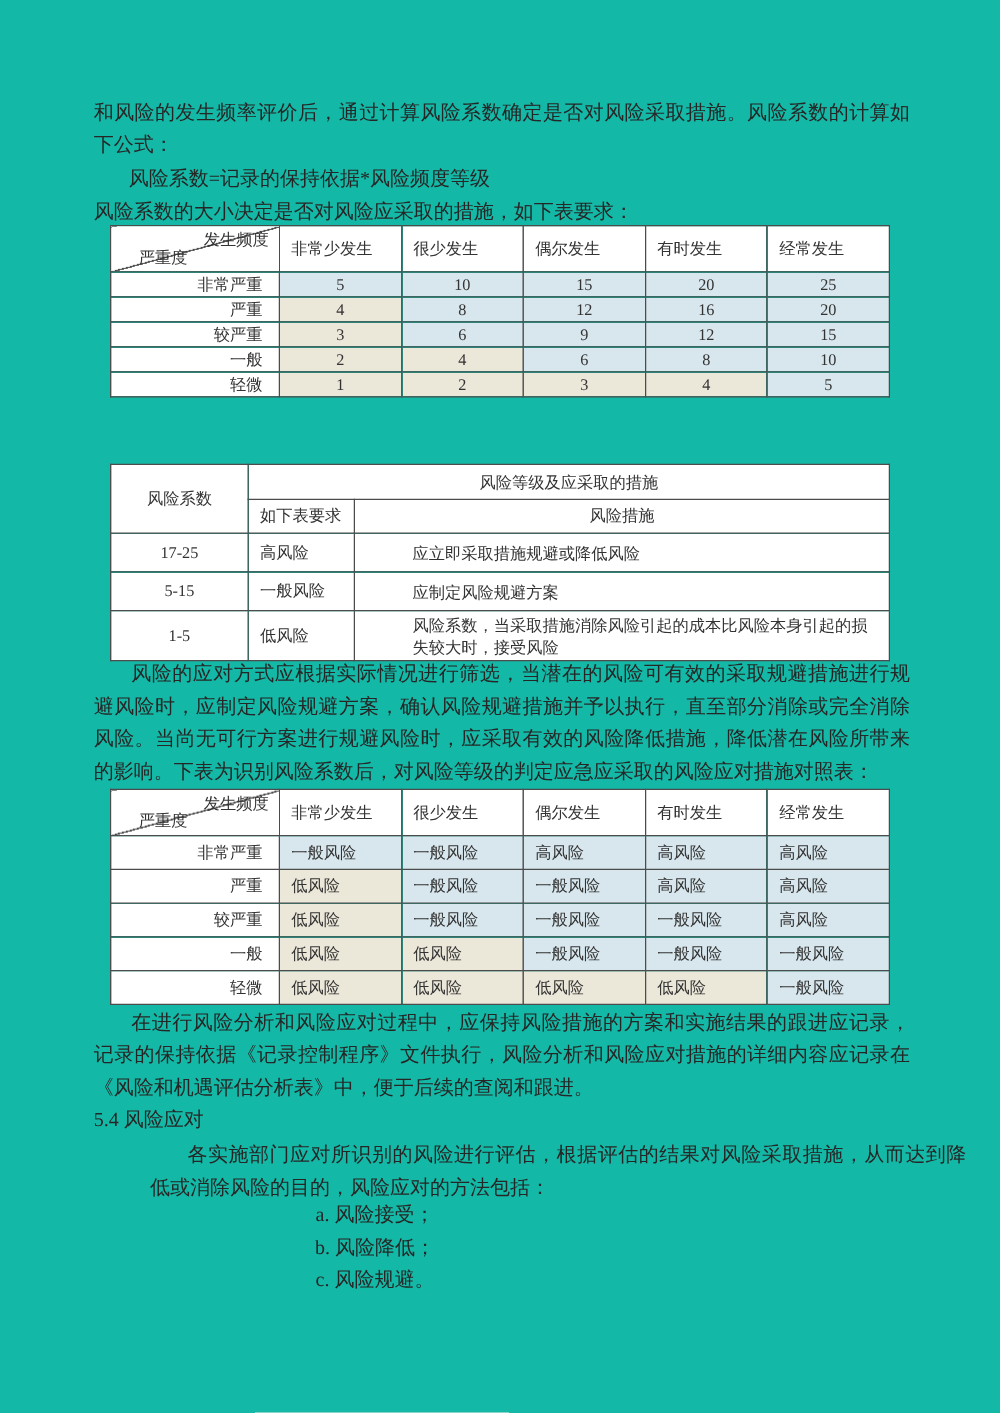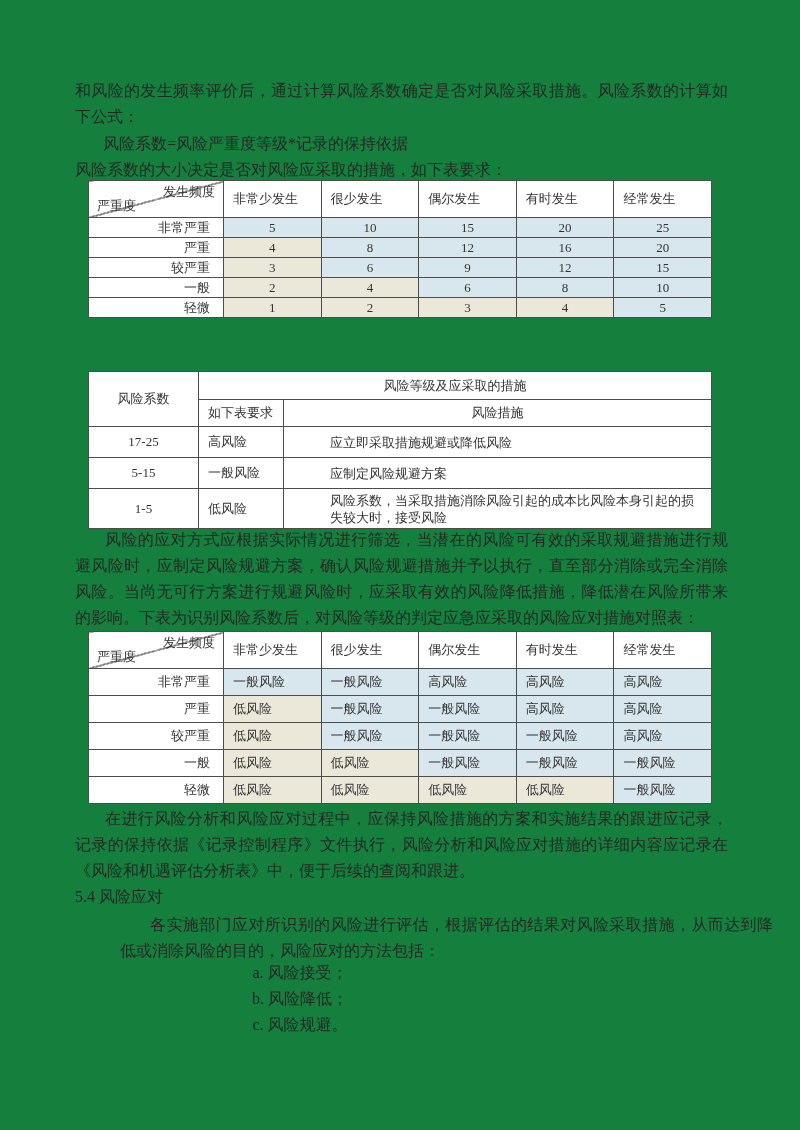--- a/index.html
+++ b/index.html
@@ -1,19 +1,19 @@
 <!DOCTYPE html>
 <html style="--cell-blue: #d8e7ee; --cell-beige: #ebe7d9; --table-border: #4c4c4c;"><head>
 <meta charset="utf-8">
 <style>
   html,body{margin:0;padding:0;background:#e9e9e9;}
   .page{
     position:relative;
     width:800px;height:1130px;
-    background:#15803d;
+    background:#14b8a6;
     font-family:"Liberation Serif","DejaVu Serif",serif;
     color:#262626;
     overflow:hidden;
   }
   .tblock{
     position:absolute;left:75px;width:653px;
     font-size:16px;line-height:26px;
     text-align:justify;
   }
   .indent{text-indent:30px;}
@@ -39,21 +39,21 @@
   .mx .row-label{text-align:right;padding-right:13px;}
   .corner{
     position:relative;
     background-image:linear-gradient(to bottom right,
       transparent calc(50% - 0.6px),
       var(--table-border) calc(50% - 0.6px),
       var(--table-border) calc(50% + 0.6px),
       transparent calc(50% + 0.6px));
   }
   .corner .c-top{position:absolute;top:2px;right:8px;}
-  .corner .c-bottom{position:absolute;bottom:2px;left:8px;}
+  .corner .c-bottom{position:absolute;bottom:2px;left:22px;}
 
   .t1 tbody tr{height:20px;}
   .t1 td.num{text-align:center;}
 
   .t3 tbody tr{height:27px;}
   .t3 td.lvl{text-align:left;padding-left:9px;}
 
   
   .t2 col.c1{width:110px;}
   .t2 col.c2{width:85px;}
@@ -83,21 +83,21 @@
   #p6{top:912px;margin-left:45px;}
   #mlist{top:960px;left:100px;width:400px;text-align:center;}
 </style>
 </head>
 <body>
 
 <div class="page">
 
   <div id="p1" class="tblock">和风险的发生频率评价后，通过计算风险系数确定是否对风险采取措施。风险系数的计算如下公式：</div>
 
-  <div id="formula" class="tblock">风险系数=风险严重度等级*记录的保持依据</div>
+  <div id="formula" class="tblock">风险系数=记录的保持依据*风险频度等级</div>
 
   <div id="p2" class="tblock">风险系数的大小决定是否对风险应采取的措施，如下表要求：</div>
 
   <table id="t1" class="mx t1">
     <colgroup>
         <col class="c-label">
         <col>
         <col>
         <col>
         <col>

